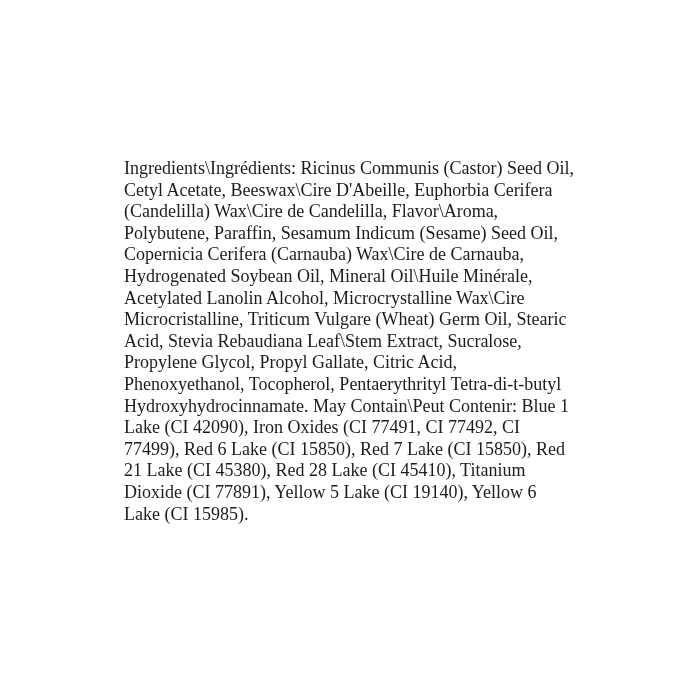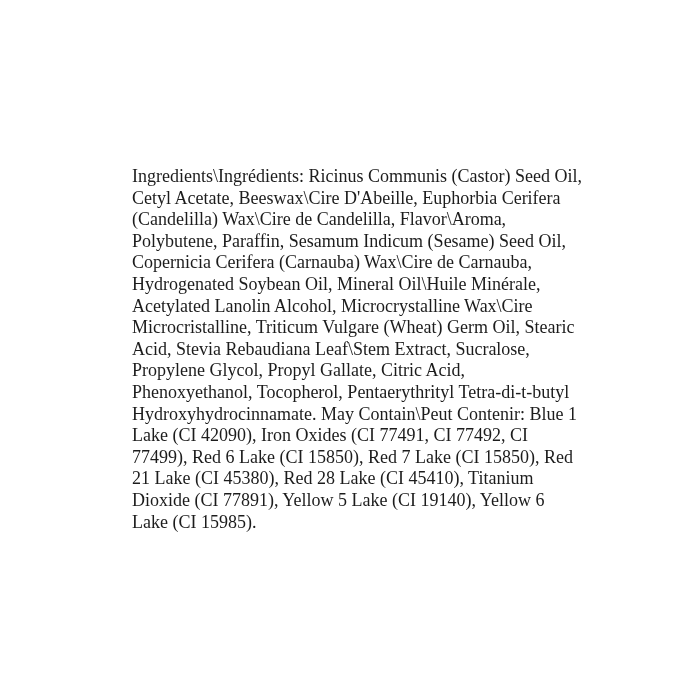--- a/index.html
+++ b/index.html
@@ -15,21 +15,21 @@
   .page {
     position: relative;
     width: 679px;
     height: 679px;
     background: #ffffff;
   }
   .ingredients-text {
     position: absolute;
     left: 120px;
     top: 154px;
-    margin: 12px;
+    margin: 4px;
     font-family: "Liberation Serif", "DejaVu Serif", serif;
     font-size: 18px;
     line-height: 21.6px;
     color: #1c1c1c;
     white-space: pre;
     letter-spacing: 0;
     text-align: left;
   }
 </style>
 </head>

